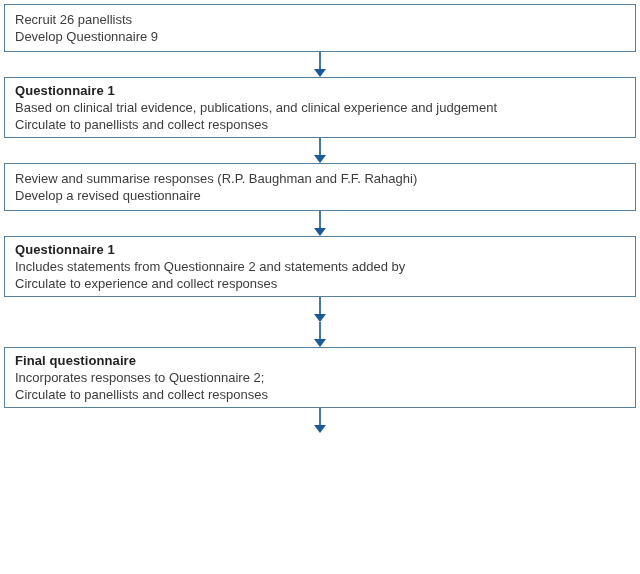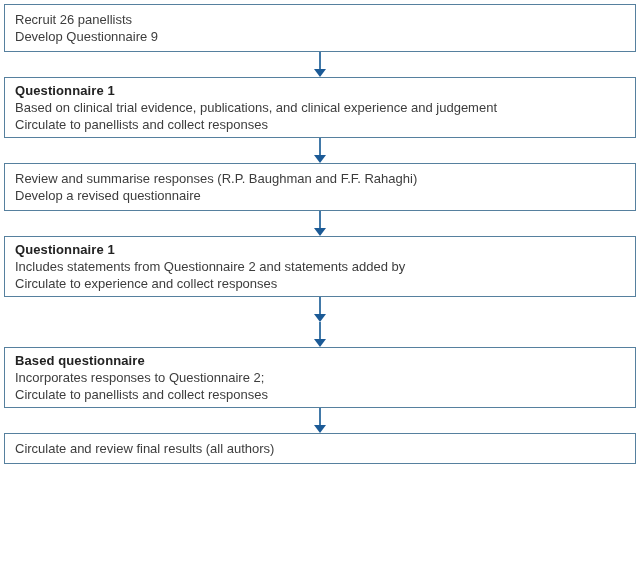--- a/index.html
+++ b/index.html
@@ -106,27 +106,24 @@
     <div class="arrow-head"></div>
   </div>
 
 
   <div class="arrow">
     <div class="arrow-stem"></div>
     <div class="arrow-head"></div>
   </div>
 
   <div class="box titled">
-    <div class="box-line box-title">Based questionnaire</div>
+    <div class="box-line box-title">Final questionnaire</div>
     <div class="box-line">Incorporates responses to Questionnaire 2;</div>
     <div class="box-line">Circulate to panellists and collect responses</div>
   </div>
 
   <div class="arrow">
     <div class="arrow-stem"></div>
     <div class="arrow-head"></div>
   </div>
 
-  <div class="box">
-    <div class="box-line">Circulate and review final results (all authors)</div>
-  </div>
 
 </div>
 
 </body></html>

